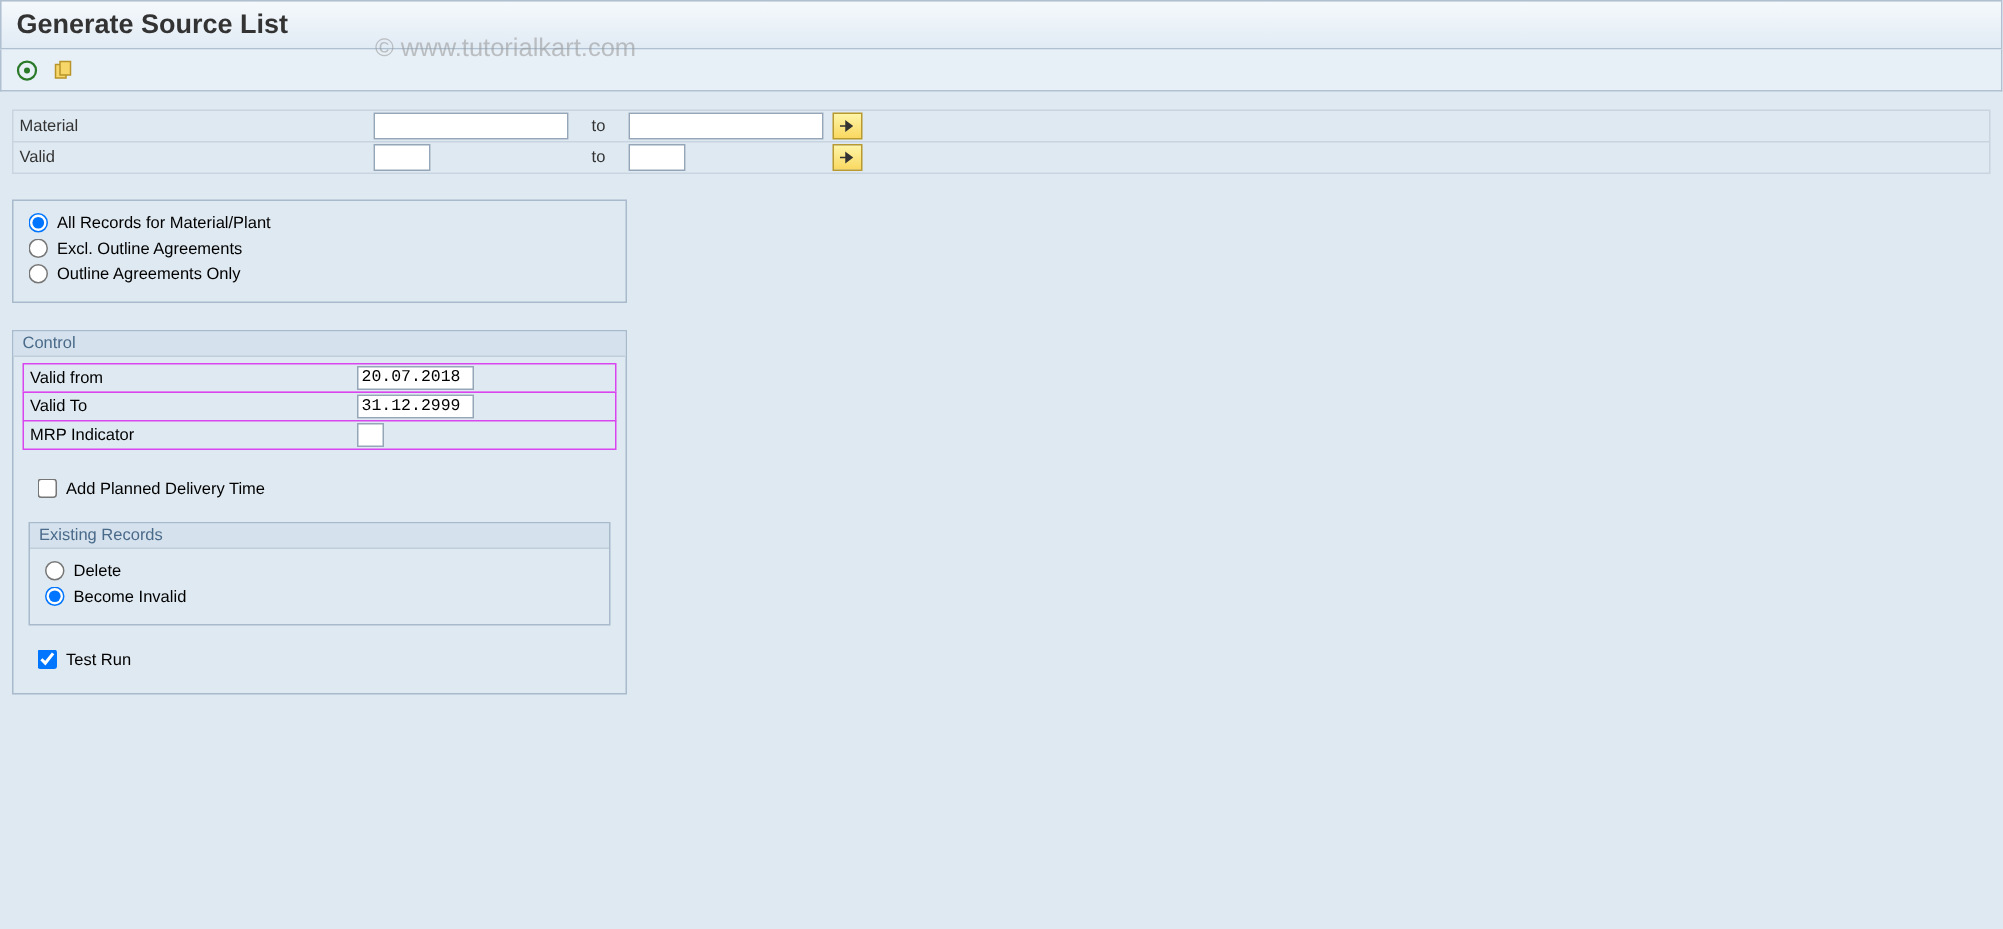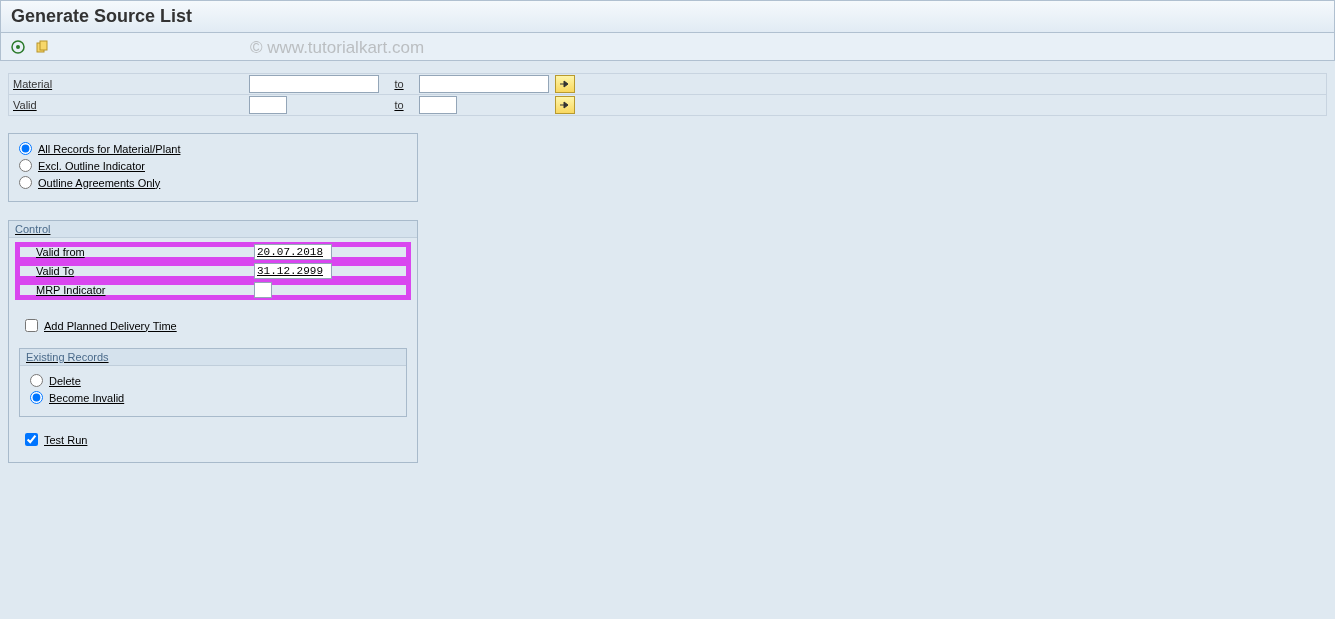--- a/index.html
+++ b/index.html
@@ -30,21 +30,20 @@
       align-items: center;
       height: 28px;
     }
     .toolbar-icon {
       width: 18px; height: 18px;
       display: flex; align-items: center; justify-content: center;
       cursor: pointer;
     }
     .content {
       padding: 12px 8px;
-      text-decoration: underline;
     }
     .selection-row {
       display: flex;
       align-items: center;
       background: #dfe9f1;
       border: 1px solid #c8d4e0;
       height: 22px;
       margin-bottom: -1px;
     }
     .sel-label {
@@ -98,24 +97,24 @@
       padding: 2px 0;
       gap: 6px;
     }
     .radio-row input[type=radio], .check-row input[type=checkbox] {
       width: 13px; height: 13px;
     }
     .field-row {
       display: flex;
       align-items: center;
       background: #dfe9f1;
-      border: 5px solid #d946ef;
+      border: 1px solid #d946ef;
       height: 20px;
       margin-bottom: -1px;
-      padding-left: 16px;
+      padding-left: 4px;
     }
     .field-label { width: 218px; }
     .field-input {
       height: 16px;
       border: 1px solid #94a6b8;
       background: #fff;
       font-family: "Courier New", monospace;
       font-size: 11px;
       padding: 0 2px;
       width: 78px;
@@ -124,21 +123,21 @@
     .standalone-check {
       margin-top: 18px;
       padding-left: 10px;
     }
     .nested-group {
       border: 1px solid #a8bacb;
       margin: 14px 4px 8px 4px;
     }
     .watermark {
       position: absolute;
-      top: 38px;
+      top: 22px;
       left: 250px;
       font-size: 17px;
       color: rgba(150,150,150,0.55);
       font-family: Arial, sans-serif;
       pointer-events: none;
       font-weight: normal;
     }
   </style>
 </head>
 <body>
@@ -189,21 +188,21 @@
   </div>
 
   <div class="groupbox">
     <div class="groupbox-body">
       <label class="radio-row">
         <input type="radio" name="gen" checked="" style="">
         <span>All Records for Material/Plant</span>
       </label>
       <label class="radio-row">
         <input type="radio" name="gen" style="">
-        <span>Excl. Outline Indicator</span>
+        <span>Excl. Outline Agreements</span>
       </label>
       <label class="radio-row">
         <input type="radio" name="gen" style="">
         <span>Outline Agreements Only</span>
       </label>
     </div>
   </div>
 
   <div class="groupbox">
     <div class="groupbox-title">Control</div>

